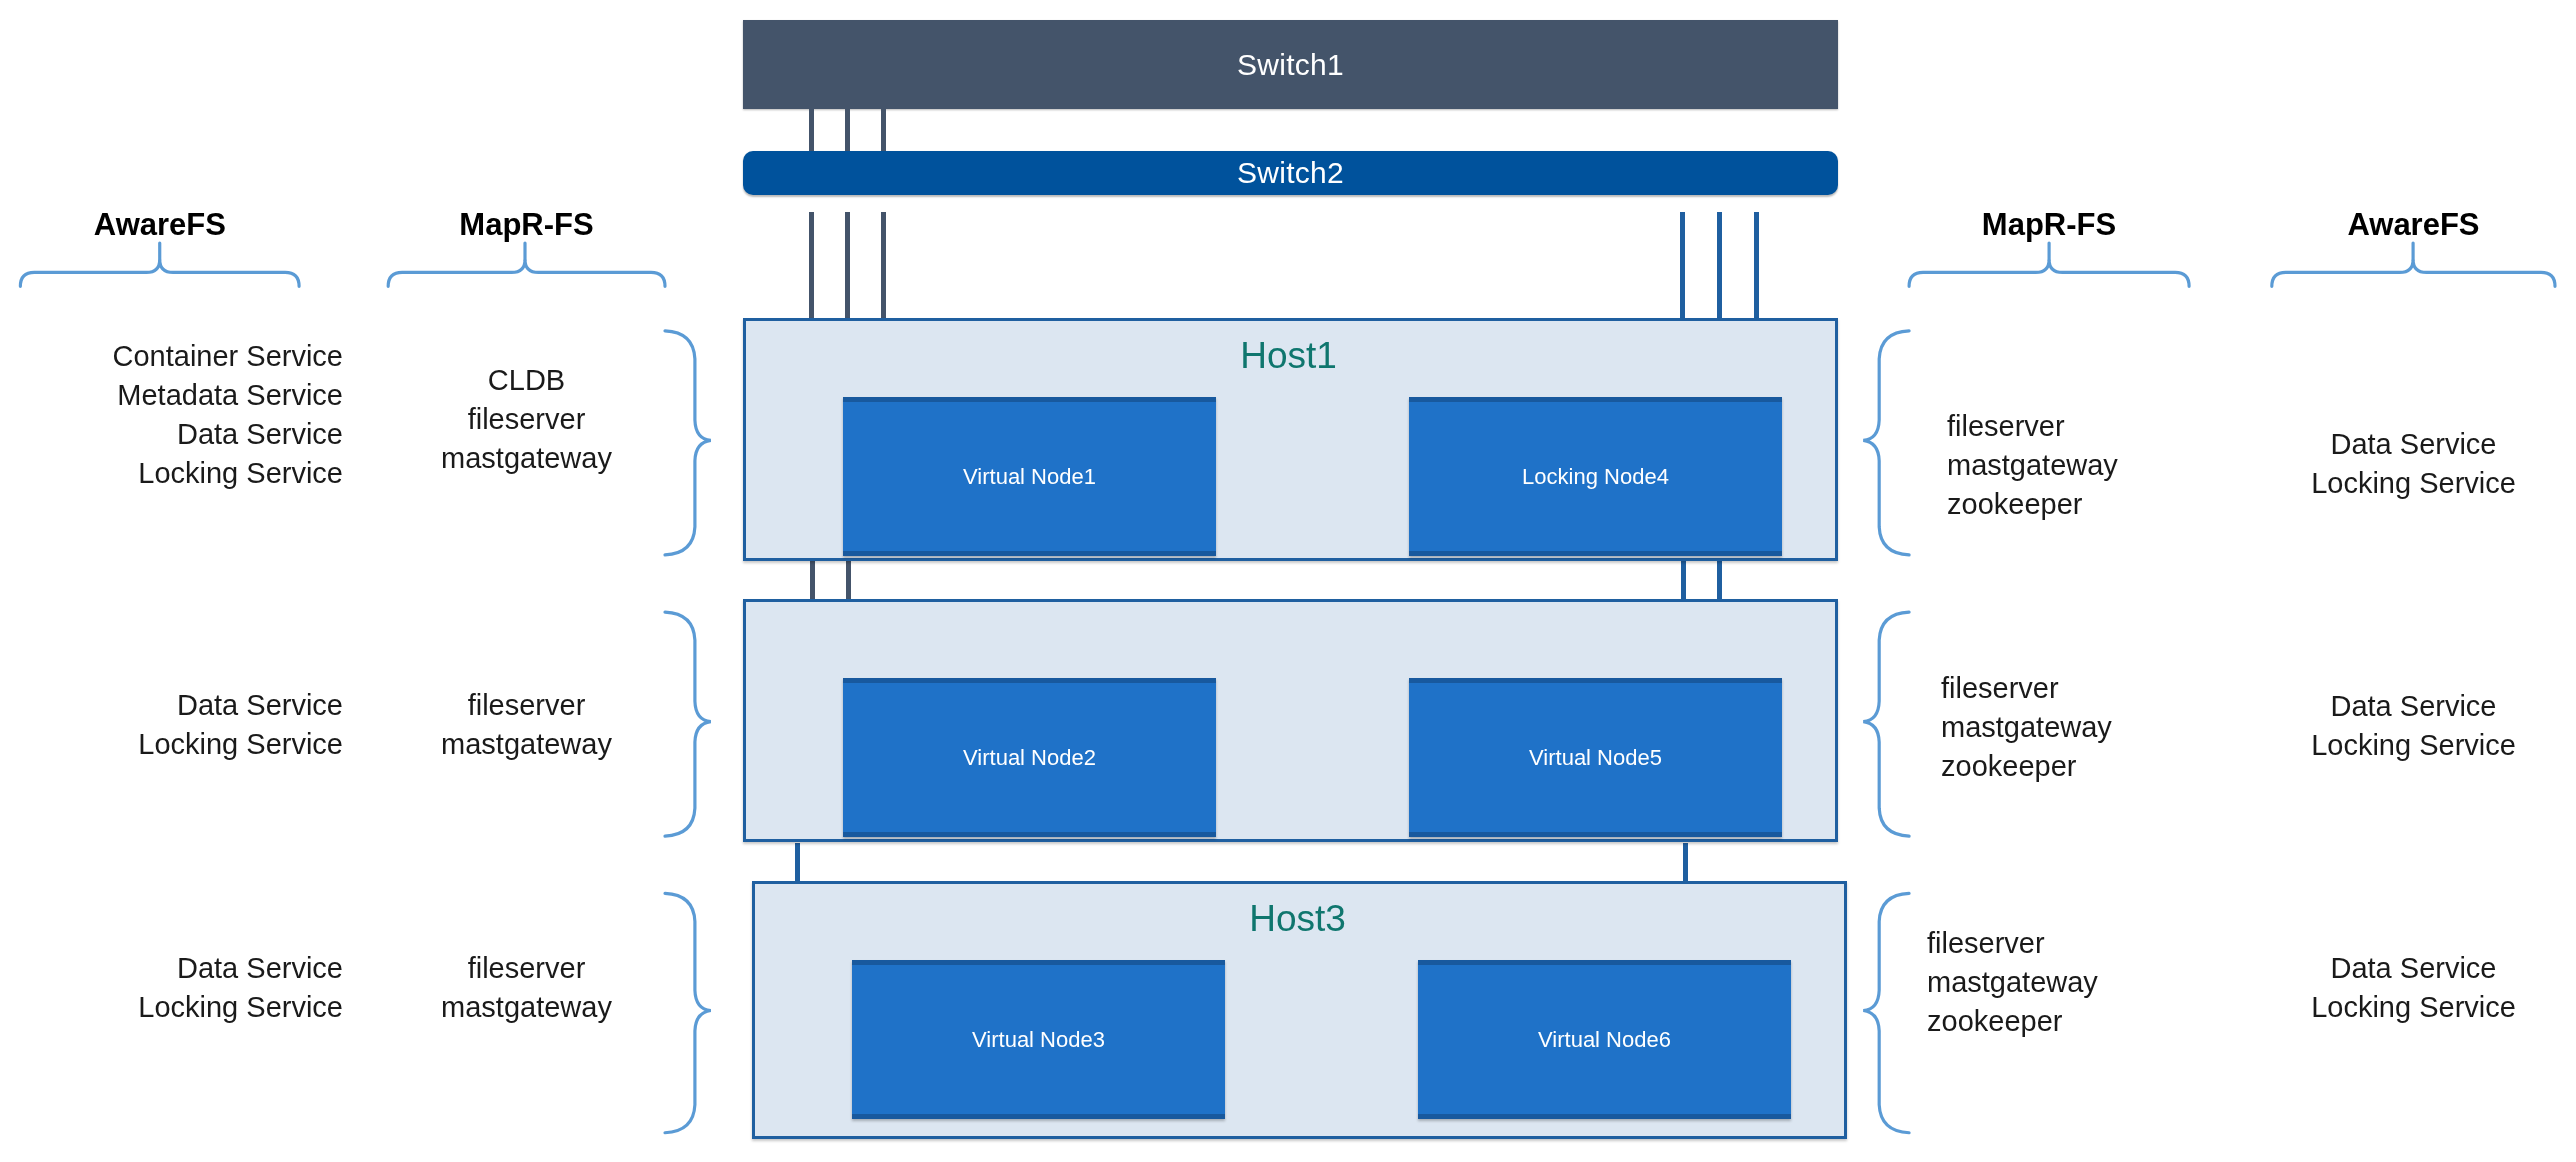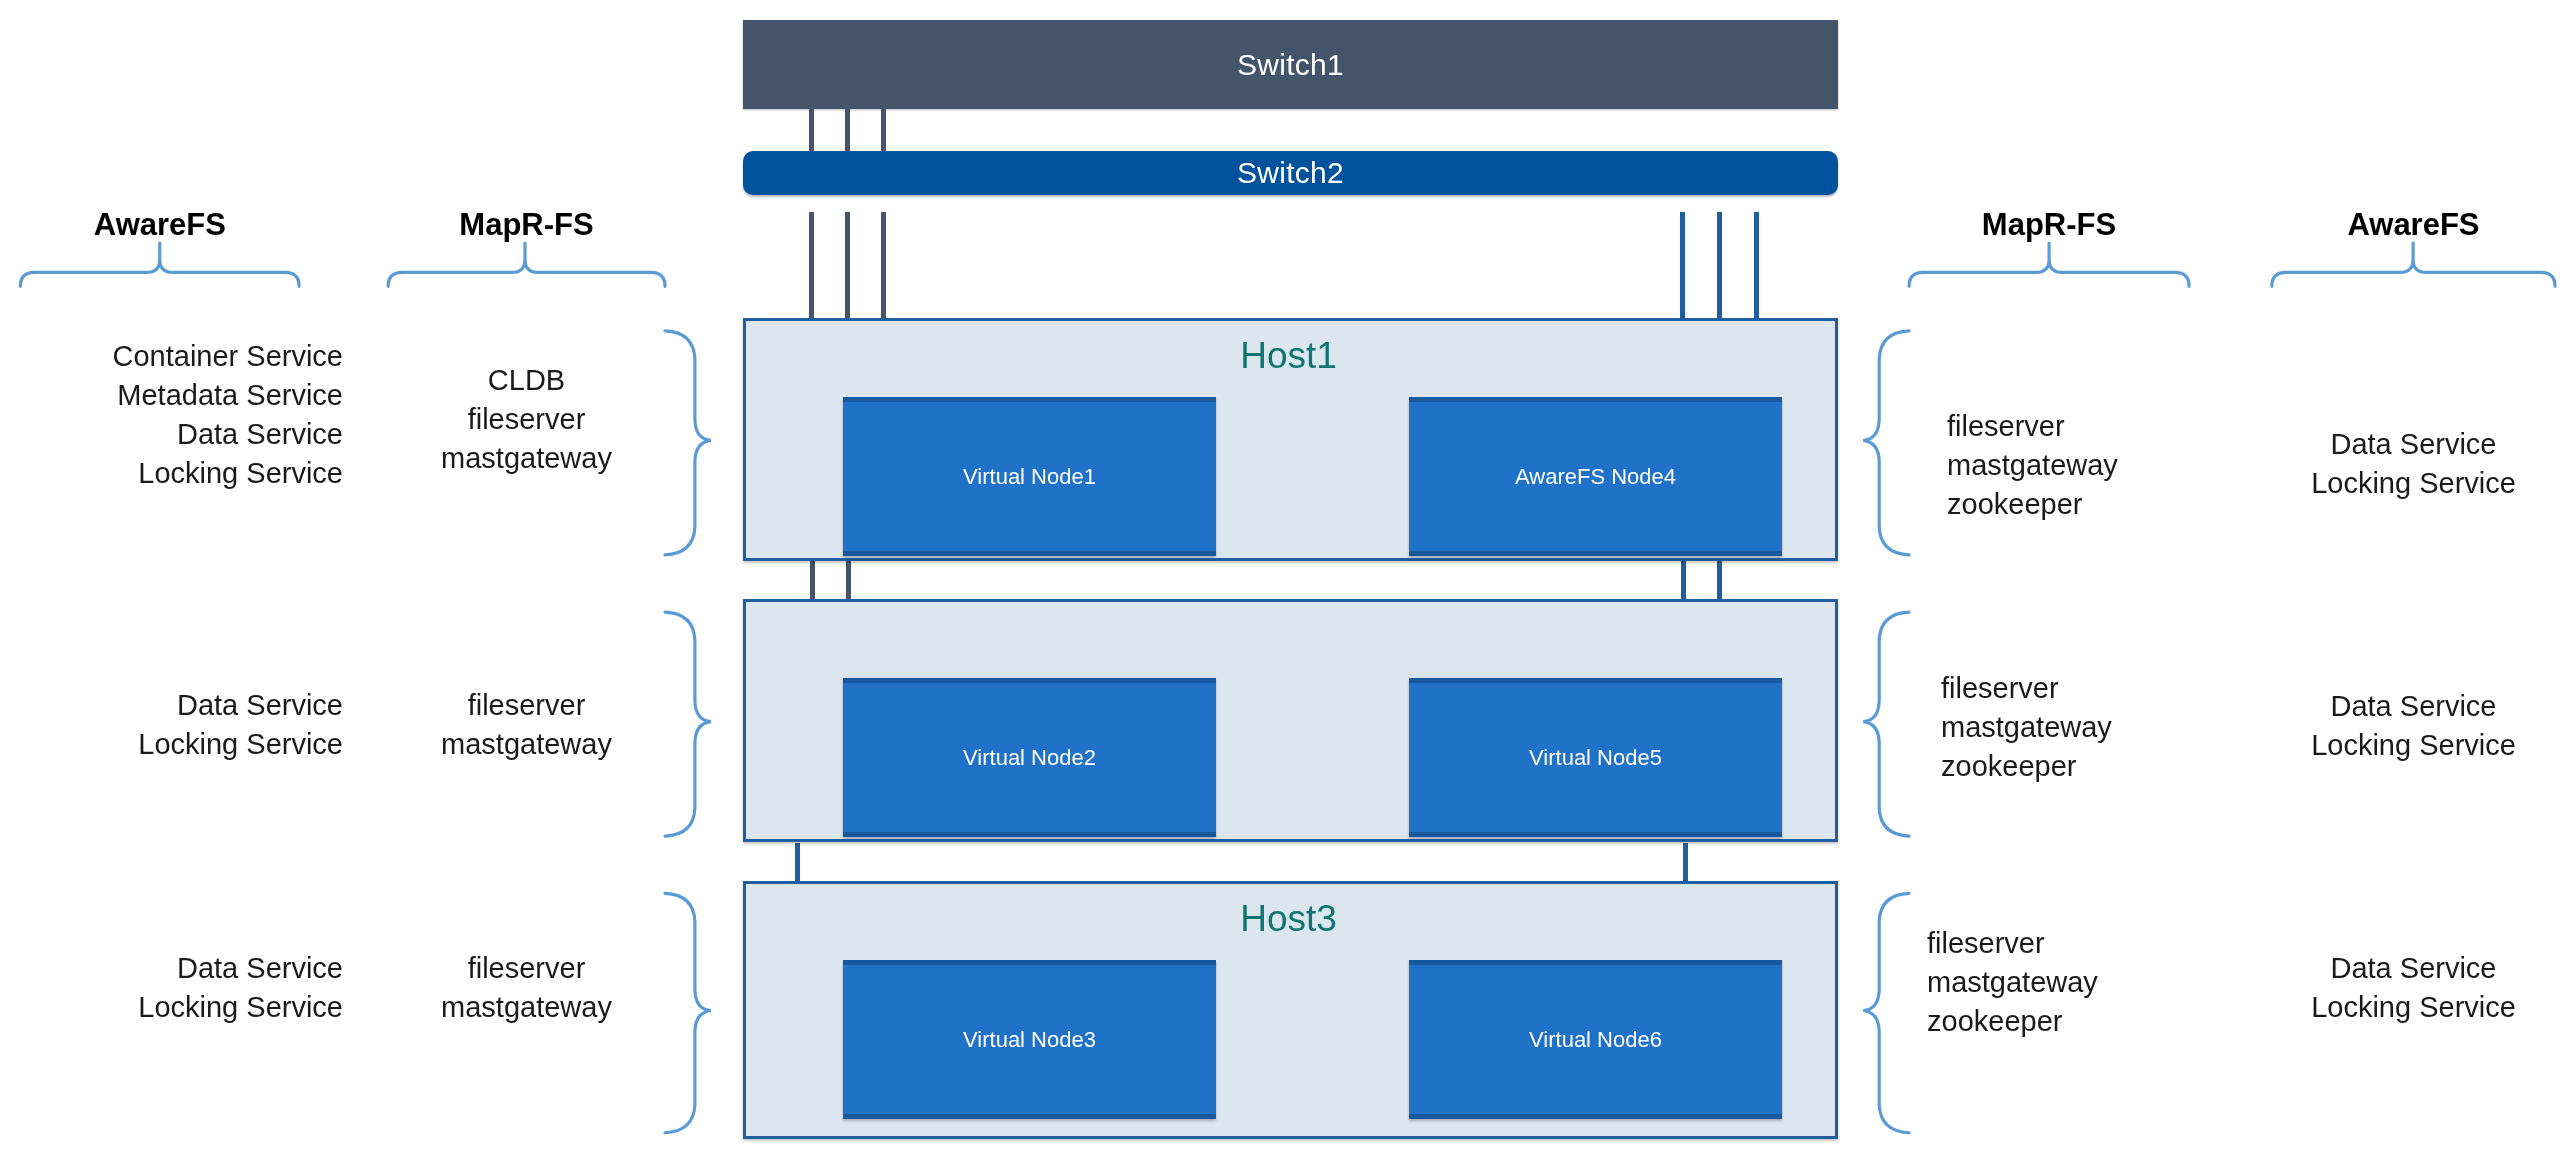--- a/index.html
+++ b/index.html
@@ -50,21 +50,21 @@
     position: absolute;
     left: 743px;
     width: 1095px;
     background: #DCE6F1;
     border: 3.8px solid #1F5FA0;
     box-sizing: border-box;
     box-shadow: 0 1.9px 2.5px rgba(0,0,0,0.22);
   }
   #host1 { top: 318px;  height: 243px; }
   #host2 { top: 599px;  height: 243px; }
-  #host3 { top: 881px; height: 258px; }
+  #host3 { top: 881px; height: 258px; margin-left: 9px; }
 
   .host-title {
     position: absolute;
     left: 0;
     right: 4px;
     top: 14px;
     text-align: center;
     font-size: 37px;
     color: #0f766e;
   }
@@ -157,21 +157,21 @@
 
   <div class="conn blue" style="left:795px; top:843px; height:38px;"></div>
   <div class="conn blue" style="left:1683px; top:843px; height:38px;"></div>
 
   <div class="host" id="host1">
     <div class="host-title">Host1</div>
     <div class="vnode left">
       <span>Virtual Node1</span>
     </div>
     <div class="vnode right">
-      <span>AwareFS Node4</span>
+      <span>Locking Node4</span>
     </div>
   </div>
 
   <div class="host" id="host2">
     <div class="vnode left">
       <span>Virtual Node2</span>
     </div>
     <div class="vnode right">
       <span>Virtual Node5</span>
     </div>

